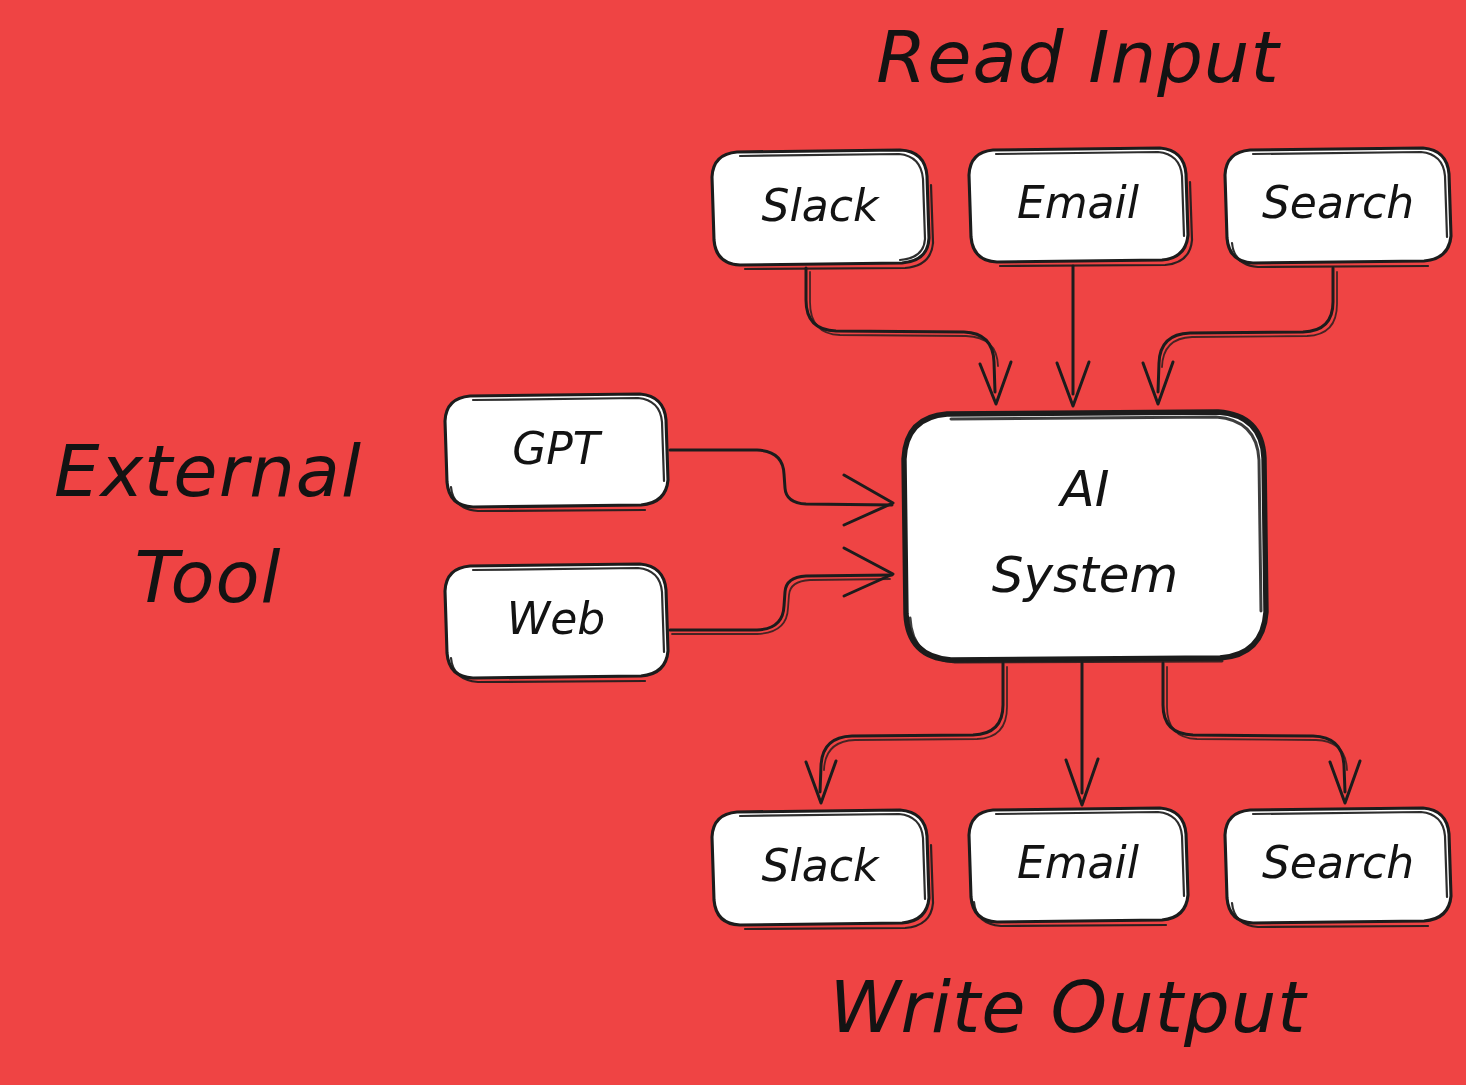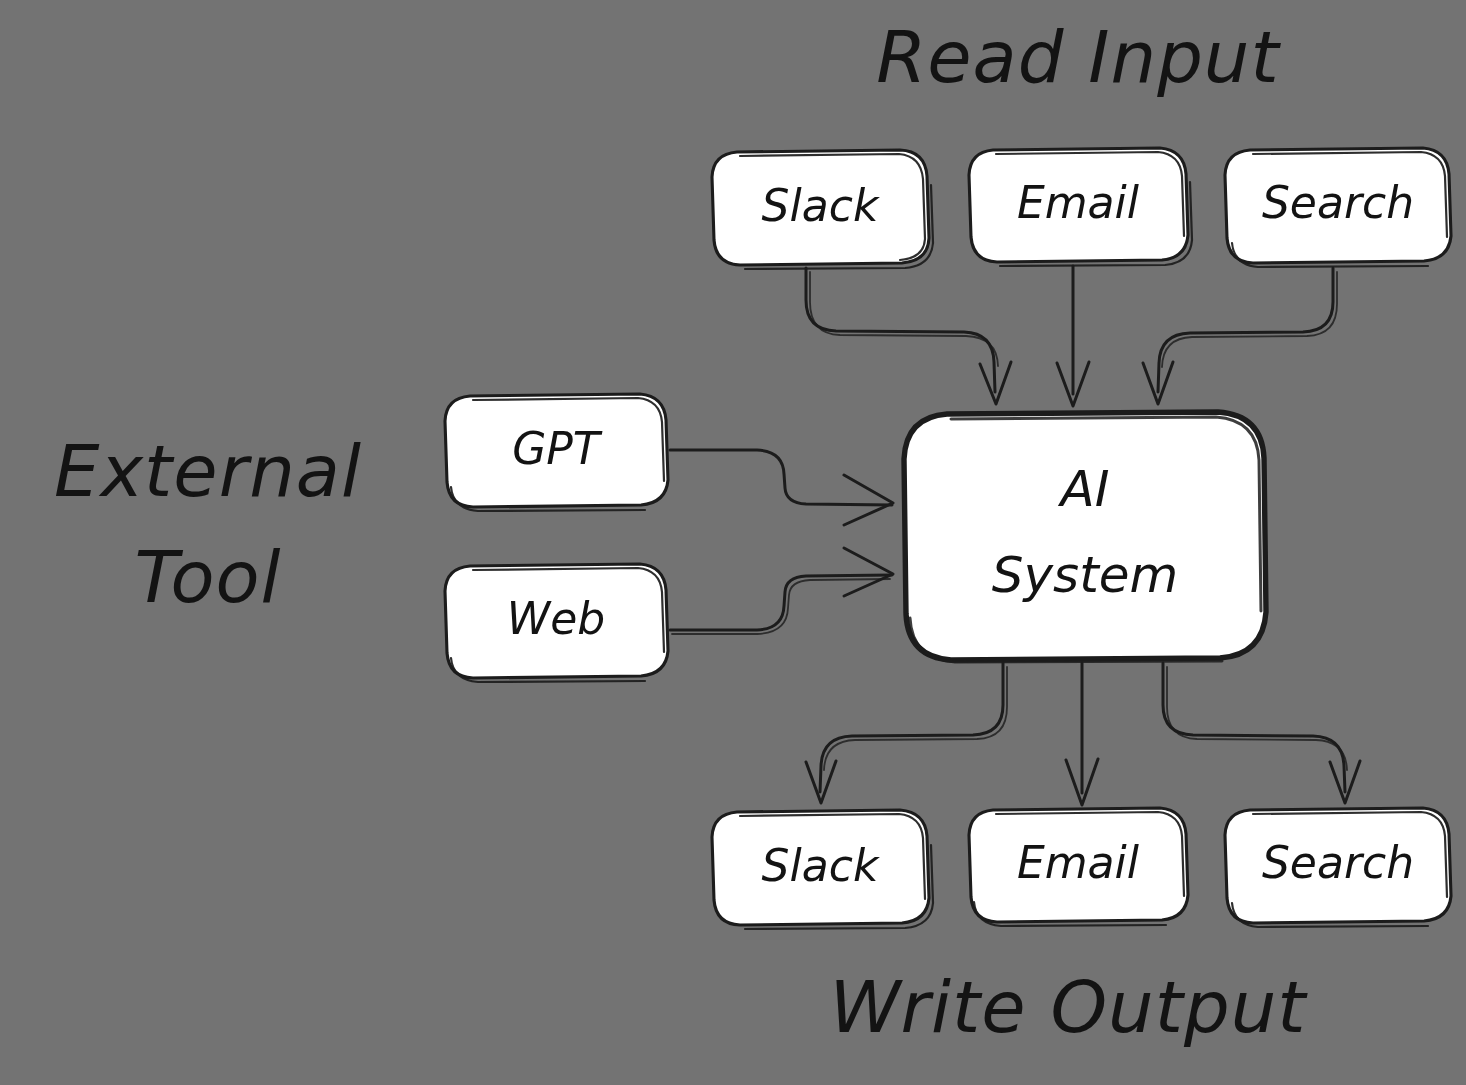--- a/index.html
+++ b/index.html
@@ -11,21 +11,21 @@
   body {
     width: 1466px;
     height: 1085px;
     overflow: hidden;
     font-family: "DejaVu Sans", sans-serif;
   }
   #diagram-root {
     position: relative;
     width: 1466px;
     height: 1085px;
-    background: #737373;
+    background: #ef4444;
   }
   svg.canvas {
     position: absolute;
     top: 0;
     left: 0;
     width: 1466px;
     height: 1085px;
     display: block;
   }
   

